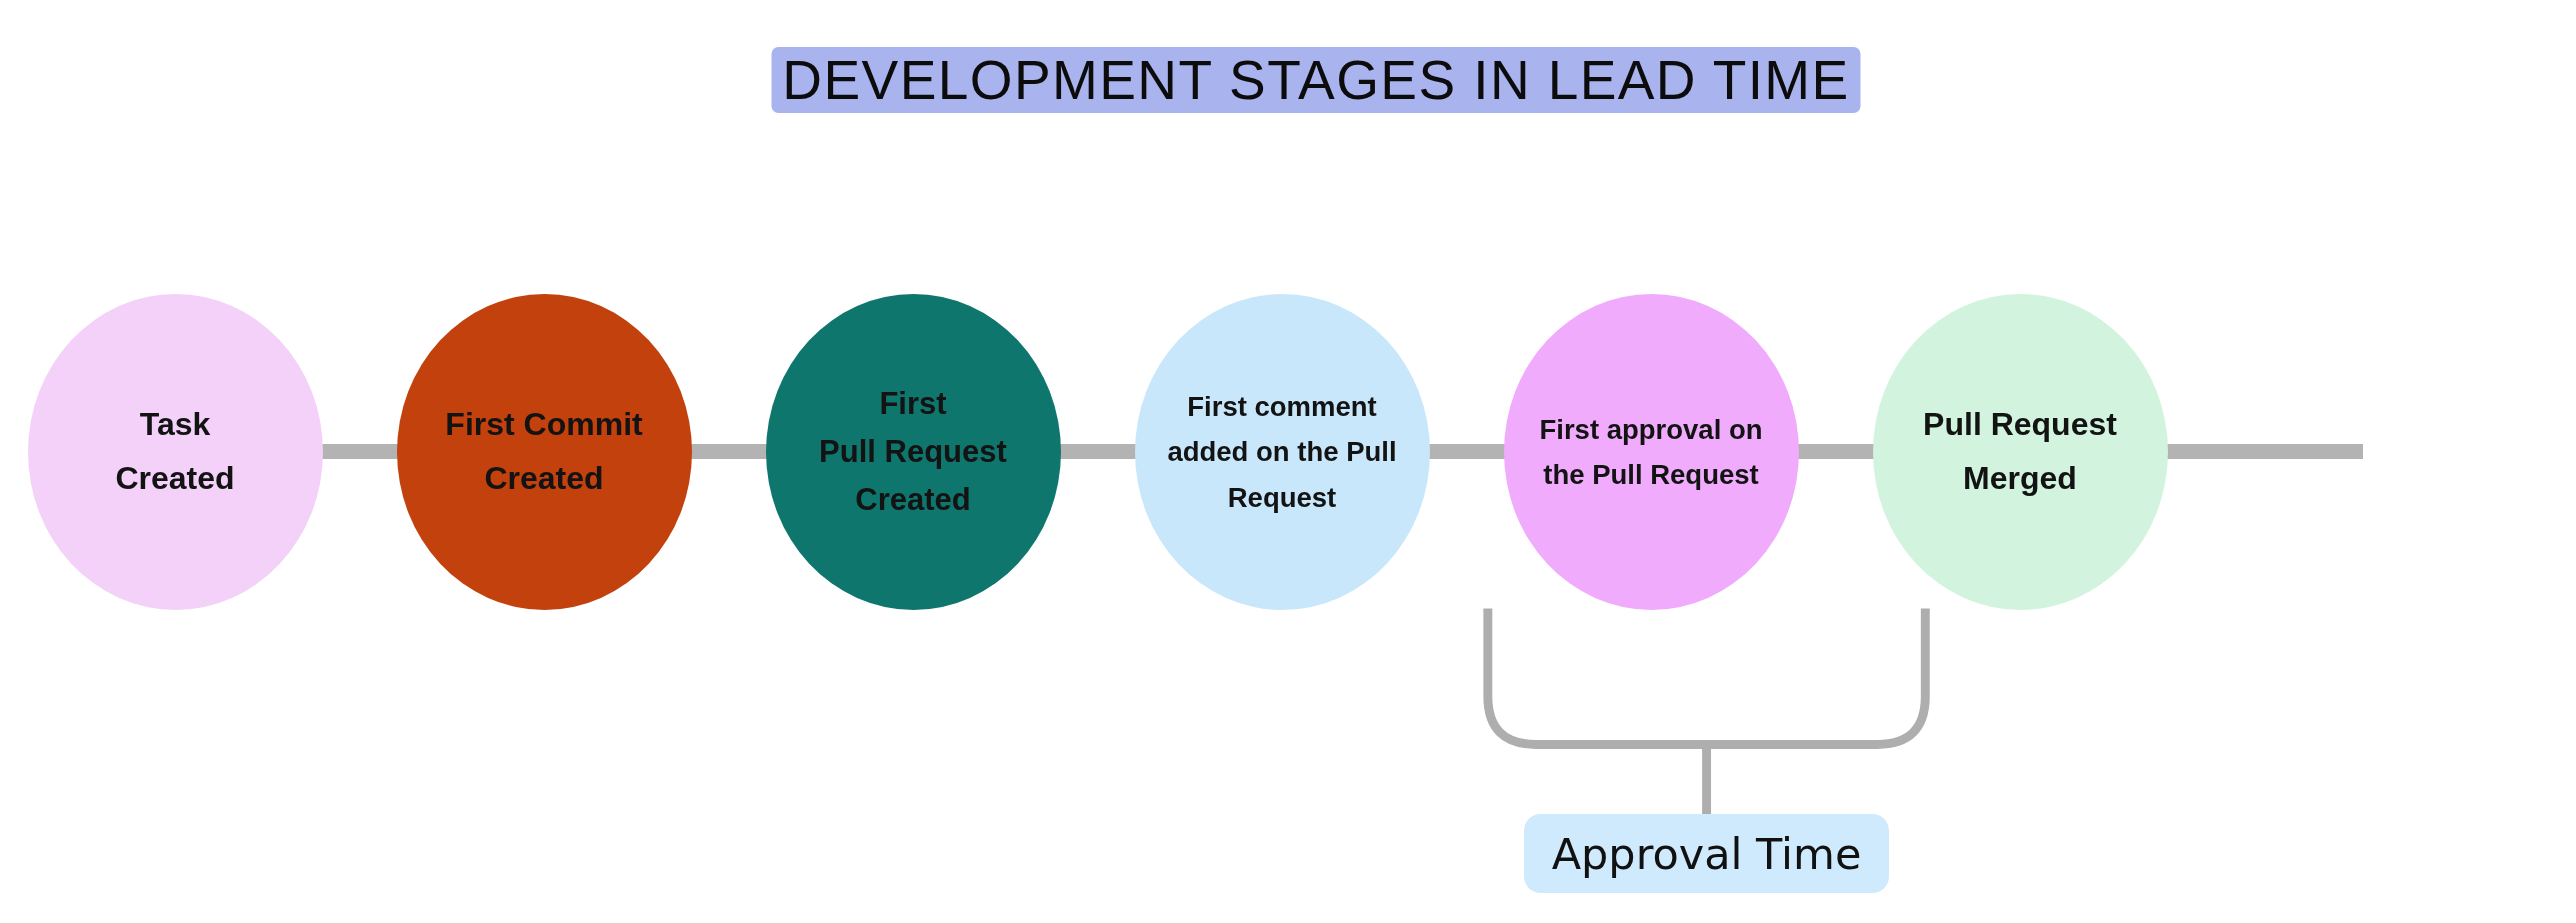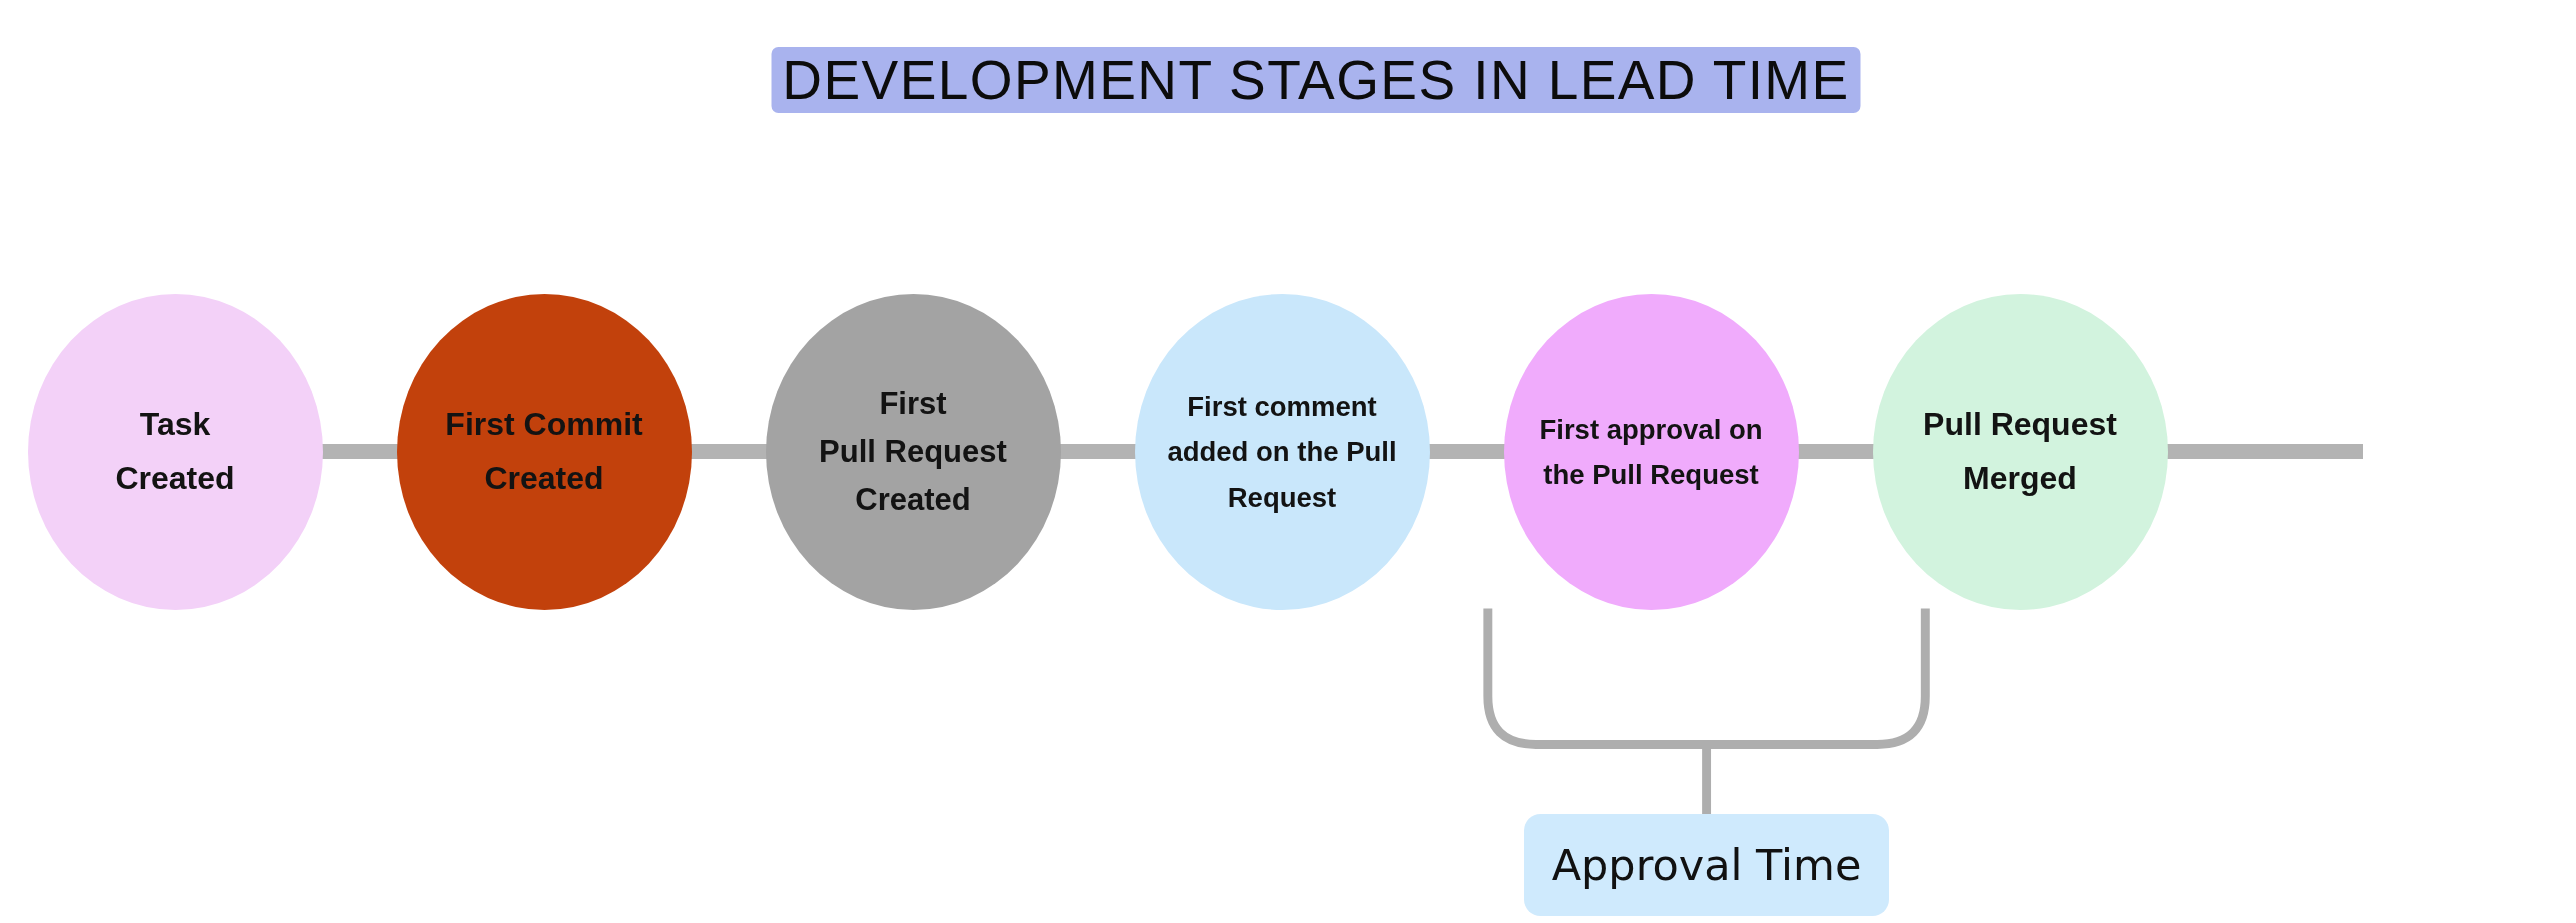--- a/index.html
+++ b/index.html
@@ -100,21 +100,21 @@
   .bracket-svg path {
     fill: none;
     stroke: #aeaeae;
     stroke-width: 13px;
   }
   .annotation {
     position: absolute;
     left: 1524px;
     top: 814px;
     width: 365px;
-    height: 102px;
+    height: 79px;
     border-radius: 16.5px;
     background: #cfeafd;
     display: flex;
     align-items: center;
     justify-content: center;
     font-family: cursive, "DejaVu Sans", sans-serif;
     font-size: 43px;
     color: #111111;
     white-space: nowrap;
     z-index: 2;
@@ -131,21 +131,21 @@
 
   <div class="stages-row">
     <div class="stage" style="background: rgb(243, 209, 248);">
       <span class="stage-label">Task
 Created</span>
     </div>
     <div class="stage" style="background: #c2410c;">
       <span class="stage-label">First Commit
 Created</span>
     </div>
-    <div class="stage" style="background: #a3a3a3; align-items: center;">
+    <div class="stage" style="background: #0f766e; align-items: center;">
       <span class="stage-label">First
 Pull Request
 Created</span>
     </div>
     <div class="stage" style="background: rgb(201, 231, 251);">
       <span class="stage-label">First comment
 added on the Pull
 Request</span>
     </div>
     <div class="stage" style="background: #f0abfc;">

